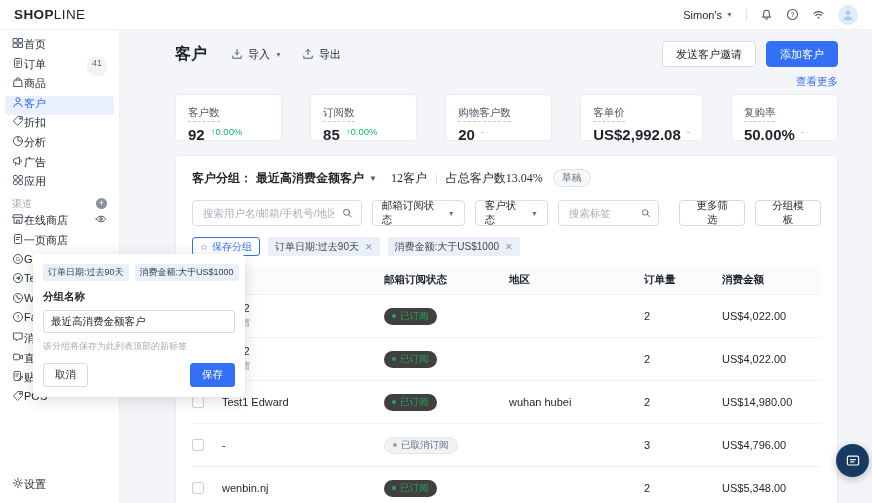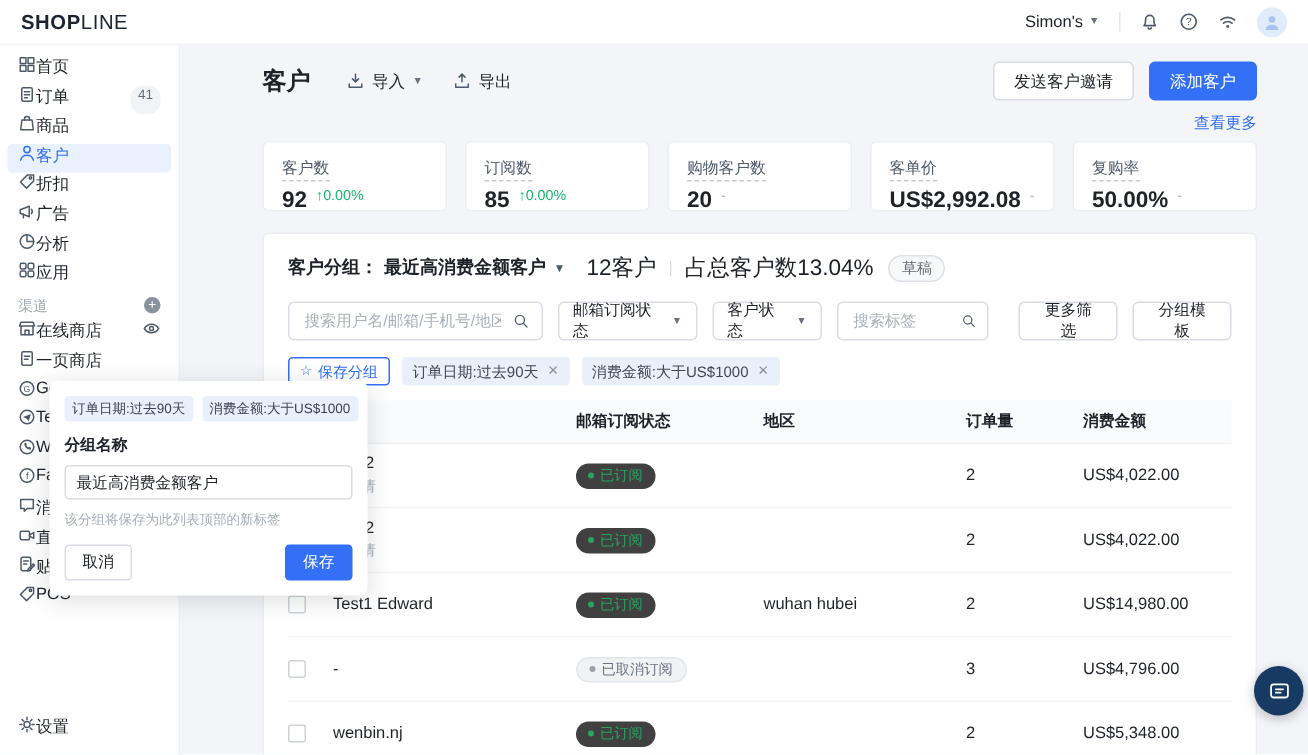--- a/index.html
+++ b/index.html
@@ -46,34 +46,34 @@
   .page-head { display:flex; align-items:center; height:28px; }
   .title { font-size:16px; font-weight:700; margin-right:24px; }
   .tool { display:flex; align-items:center; gap:5px; font-size:11px; margin-right:20px; cursor:pointer; }
   .ph-btns { margin-left:auto; display:flex; gap:10px; }
   .btn { height:26px; padding:0 13px; border-radius:4px; border:1px solid #d8dce2; background:#fff;
          font-size:11px; display:flex; align-items:center; cursor:pointer; color:#1f2329; }
   .btn.primary { background:#3370f5; border-color:#3370f5; color:#fff; }
   .viewmore-row { display:flex; justify-content:flex-end; margin:6px 0 4px; height:16px; align-items:center; }
   .link { color:#3370f5; font-size:10.5px; cursor:pointer; }
 
-  .stats { display:flex; gap:12px; }
+  .stats { display:flex; gap:28px; }
   .stat-card { flex:1; height:47px; background:#fff; border:1px solid #eceef1; border-radius:4px; padding:7px 12px; }
   .stat-label { font-size:10.5px; color:#4e5969; display:inline-block; border-bottom:1px dashed #c7ccd4; padding-bottom:1px; cursor:help; }
   .stat-vrow { display:flex; align-items:flex-start; gap:6px; margin-top:4px; }
   .stat-val { font-size:15px; font-weight:700; }
   .delta { font-size:9.5px; } .delta.up { color:#12b76a; } .delta.dash { color:#a7adb8; }
 
   
   .panel { background:#fff; border:1px solid #eceef1; border-radius:4px; margin-top:14px; padding:13px 16px; height:370px; }
   .panel-head { display:flex; align-items:center; font-size:12px; }
   .gtitle { font-weight:700; }
   .gname { font-weight:700; margin-left:4px; display:flex; align-items:center; gap:5px; cursor:pointer; }
   .gcaret { font-size:8px; color:#4e5969; }
-  .ginfo { font-size:15px; color:#1f2329; margin-left:14px; }
+  .ginfo { font-size:12px; color:#1f2329; margin-left:14px;font-family:Liberation Serif, serif; }
   .gsep { color:#dadde2; margin:0 8px; font-size:11px; }
   .badge-draft { border:1px solid #dde0e4; background:#f7f8fa; color:#646a73; font-size:10px;
                  padding:1px 8px; border-radius:9px; margin-left:10px; }
 
   .filters { display:flex; align-items:center; gap:10px; margin-top:13px; }
   .finput { height:26px; border:1px solid #dadde3; border-radius:4px; background:#fff;
             display:flex; align-items:center; padding:0 8px; gap:6px; }
   .finput input { border:0; outline:0; width:100%; font-size:10.5px; background:transparent;
                   font-family:inherit; color:#1f2329; }
   .finput input::placeholder { color:#aab0ba; }
@@ -197,32 +197,32 @@
   </div>
   <div class="side-item">
     <svg class="ic" width="12" height="12" viewBox="0 0 12 12">
         <path d="M6.3 1.6h4.1v4.1L5.7 10.4l-4.1-4.1z"></path>
         <circle cx="8.3" cy="3.6" r=".8"></circle>
       </svg>
     <span>折扣</span>
   </div>
   <div class="side-item">
     <svg class="ic" width="12" height="12" viewBox="0 0 12 12">
+        <circle cx="6" cy="6" r="4.5"></circle>
+        <path d="M6 1.5V6h4.5"></path>
+      </svg>
+    <span>分析</span>
+  </div>
+  <div class="side-item">
+    <svg class="ic" width="12" height="12" viewBox="0 0 12 12">
         <path d="M1.5 4.8v2.4l6 2.3V2.5z"></path>
         <path d="M9 4.6a2.2 2.2 0 010 2.8"></path>
         <path d="M3.6 7.7v2.4"></path>
       </svg>
     <span>广告</span>
-  </div>
-  <div class="side-item">
-    <svg class="ic" width="12" height="12" viewBox="0 0 12 12">
-        <circle cx="6" cy="6" r="4.5"></circle>
-        <path d="M6 1.5V6h4.5"></path>
-      </svg>
-    <span>分析</span>
   </div>
   <div class="side-item">
     <svg class="ic" width="12" height="12" viewBox="0 0 12 12">
         <rect x="1.5" y="1.5" width="3.8" height="3.8" rx="1"></rect>
         <rect x="6.7" y="1.5" width="3.8" height="3.8" rx="1"></rect>
         <rect x="1.5" y="6.7" width="3.8" height="3.8" rx="1"></rect>
         <rect x="6.7" y="6.7" width="3.8" height="3.8" rx="1"></rect>
       </svg>
     <span>应用</span>
   </div>

